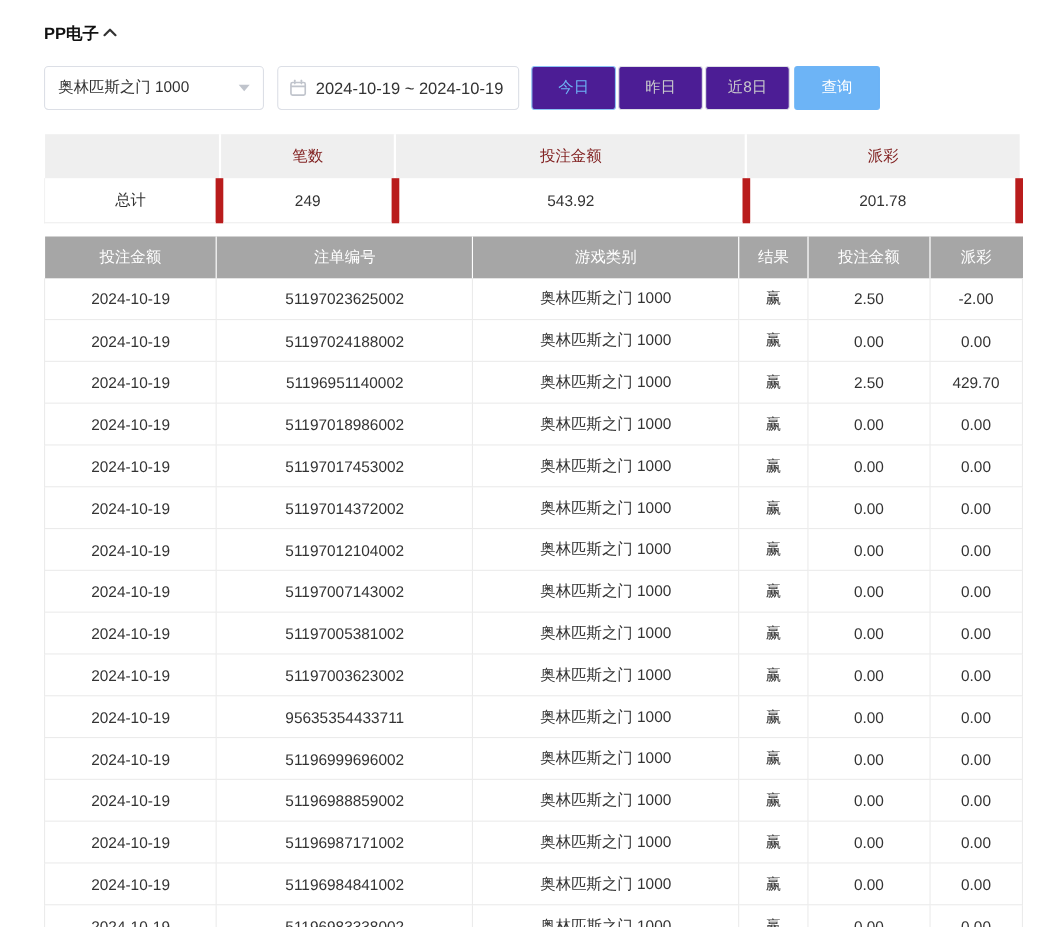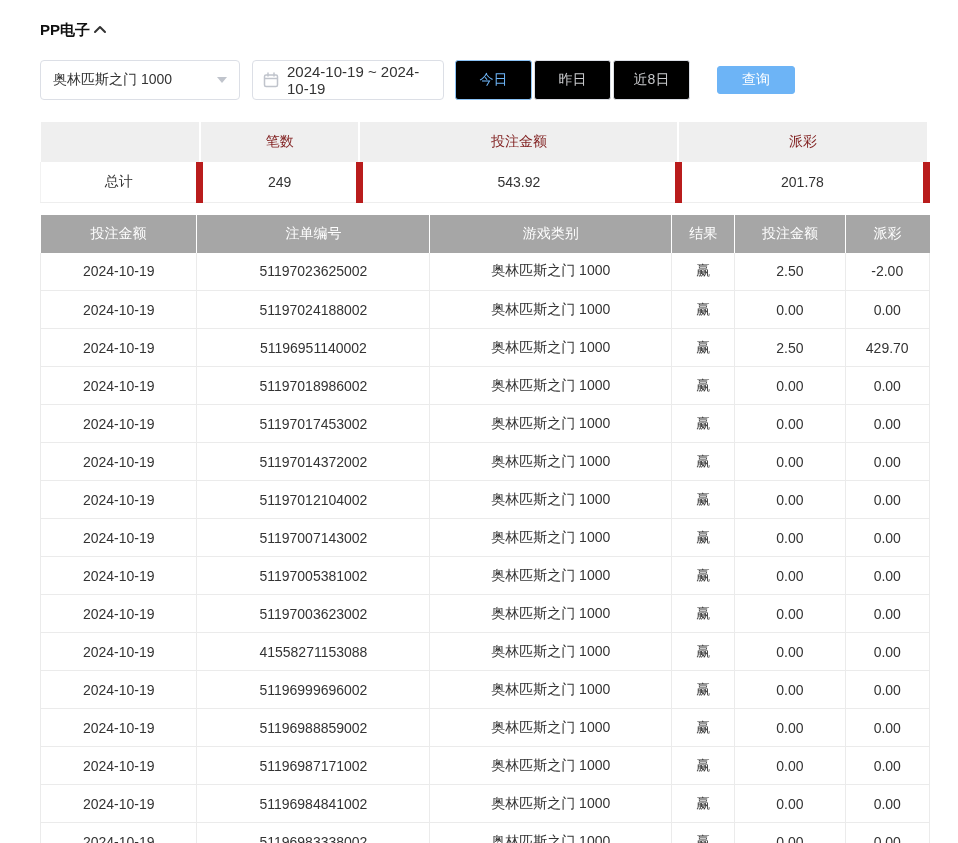--- a/index.html
+++ b/index.html
@@ -28,43 +28,43 @@
     display: flex; align-items: center; justify-content: space-between;
     padding: 0 12px; font-size: 14px; cursor: pointer;
     margin-right: 12px;
   }
   .caret {
     width: 0; height: 0;
     border-left: 5px solid transparent; border-right: 5px solid transparent;
     border-top: 6px solid #c0c4cc;
   }
   .date-input {
-    width: 192px; height: 40px;
+    width: 220px; height: 40px;
     border: 1px solid #dcdfe6; border-radius: 4px;
     display: flex; align-items: center;
     padding: 0 10px; font-size: 15px; cursor: pointer;
     margin-right: 11px;
   }
   .cal { display:flex; align-items:center; margin-right: 8px; }
   .btn-group { display: flex; }
   .qbtn {
     width: 77px; height: 40px;
-    background: #000000;
+    background: #4c1d95;
     border: 1px solid #dcdfe6; border-radius: 3px;
     font-size: 14px; color: #c8c9cc;
     font-family: "Liberation Sans", sans-serif;
     cursor: pointer; margin-right: 2px;
   }
   .qbtn.active {
     color: var(--accent, #6db4f6);
     border-color: var(--accent_border, #8cc3f5);
   }
   .search-btn {
-    width: 78px; height: 28px;
-    margin-left: 25px;
+    width: 78px; height: 40px;
+    margin-left: 2px;
     background: var(--accent, #6db4f6);
     border: 1px solid var(--accent, #6db4f6);
     border-radius: 3px;
     color: #fff; font-size: 14px;
     font-family: "Liberation Sans", sans-serif;
     cursor: pointer;
   }
 
   
   table { width: 100%; border-collapse: collapse; table-layout: fixed; }
@@ -278,21 +278,21 @@
     <td>2024-10-19</td>
     <td>51197003623002</td>
     <td>奥林匹斯之门 1000</td>
     <td>赢</td>
     <td>0.00</td>
     <td>0.00</td>
   </tr>
 
   <tr>
     <td>2024-10-19</td>
-    <td>41558271153088</td>
+    <td>95635354433711</td>
     <td>奥林匹斯之门 1000</td>
     <td>赢</td>
     <td>0.00</td>
     <td>0.00</td>
   </tr>
 
   <tr>
     <td>2024-10-19</td>
     <td>51196999696002</td>
     <td>奥林匹斯之门 1000</td>

